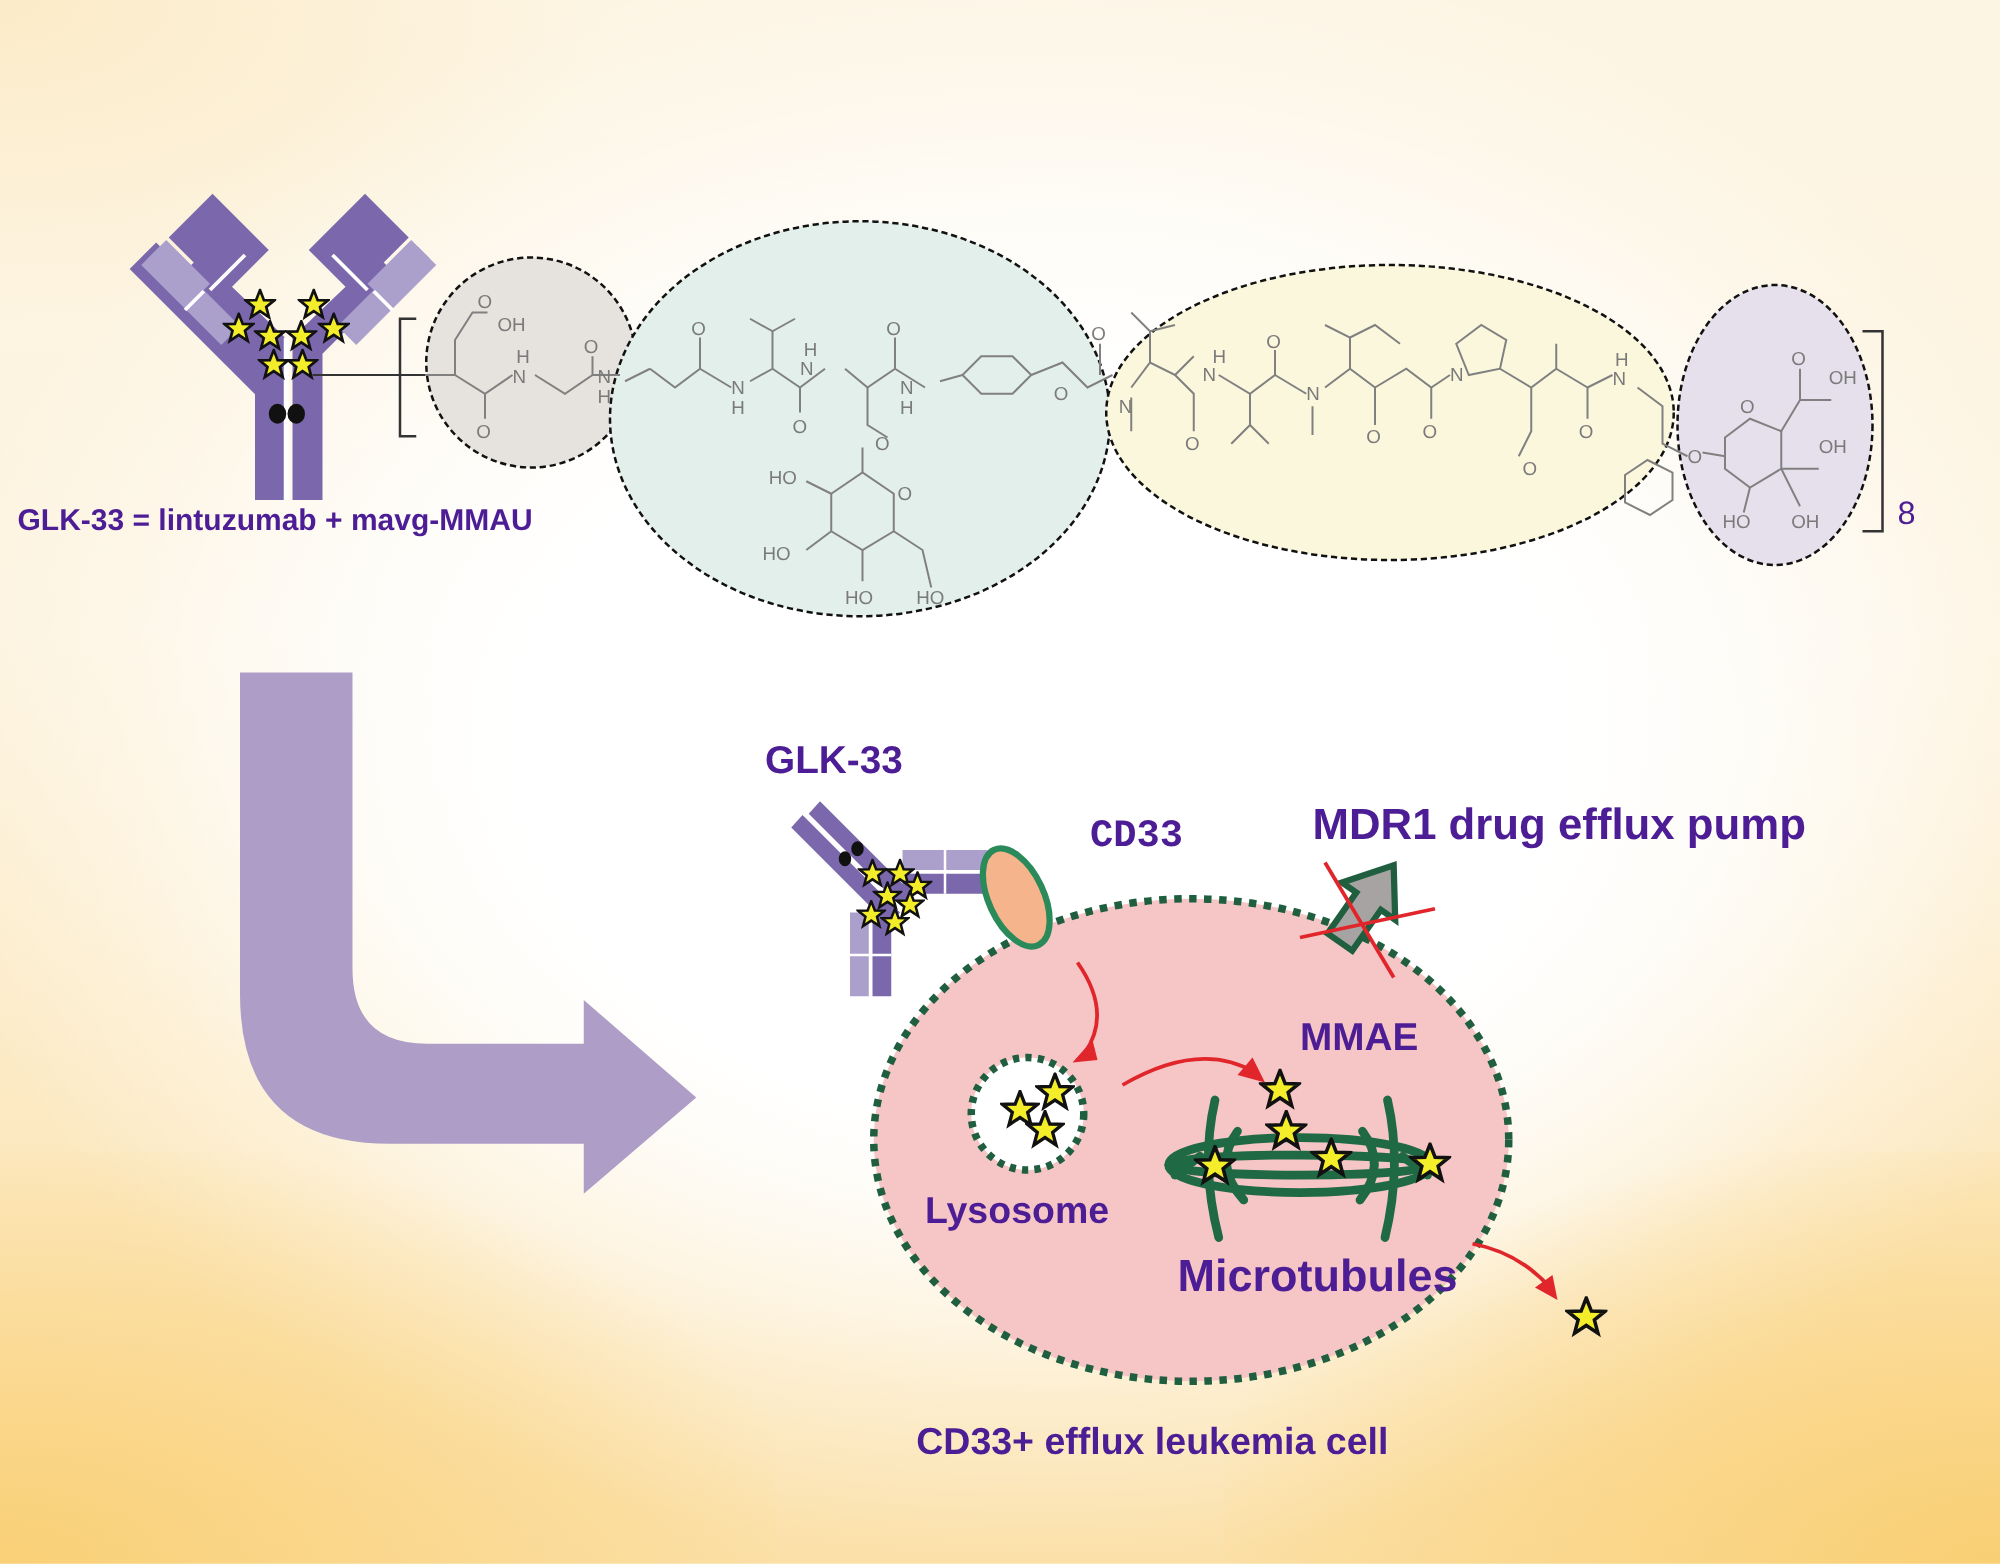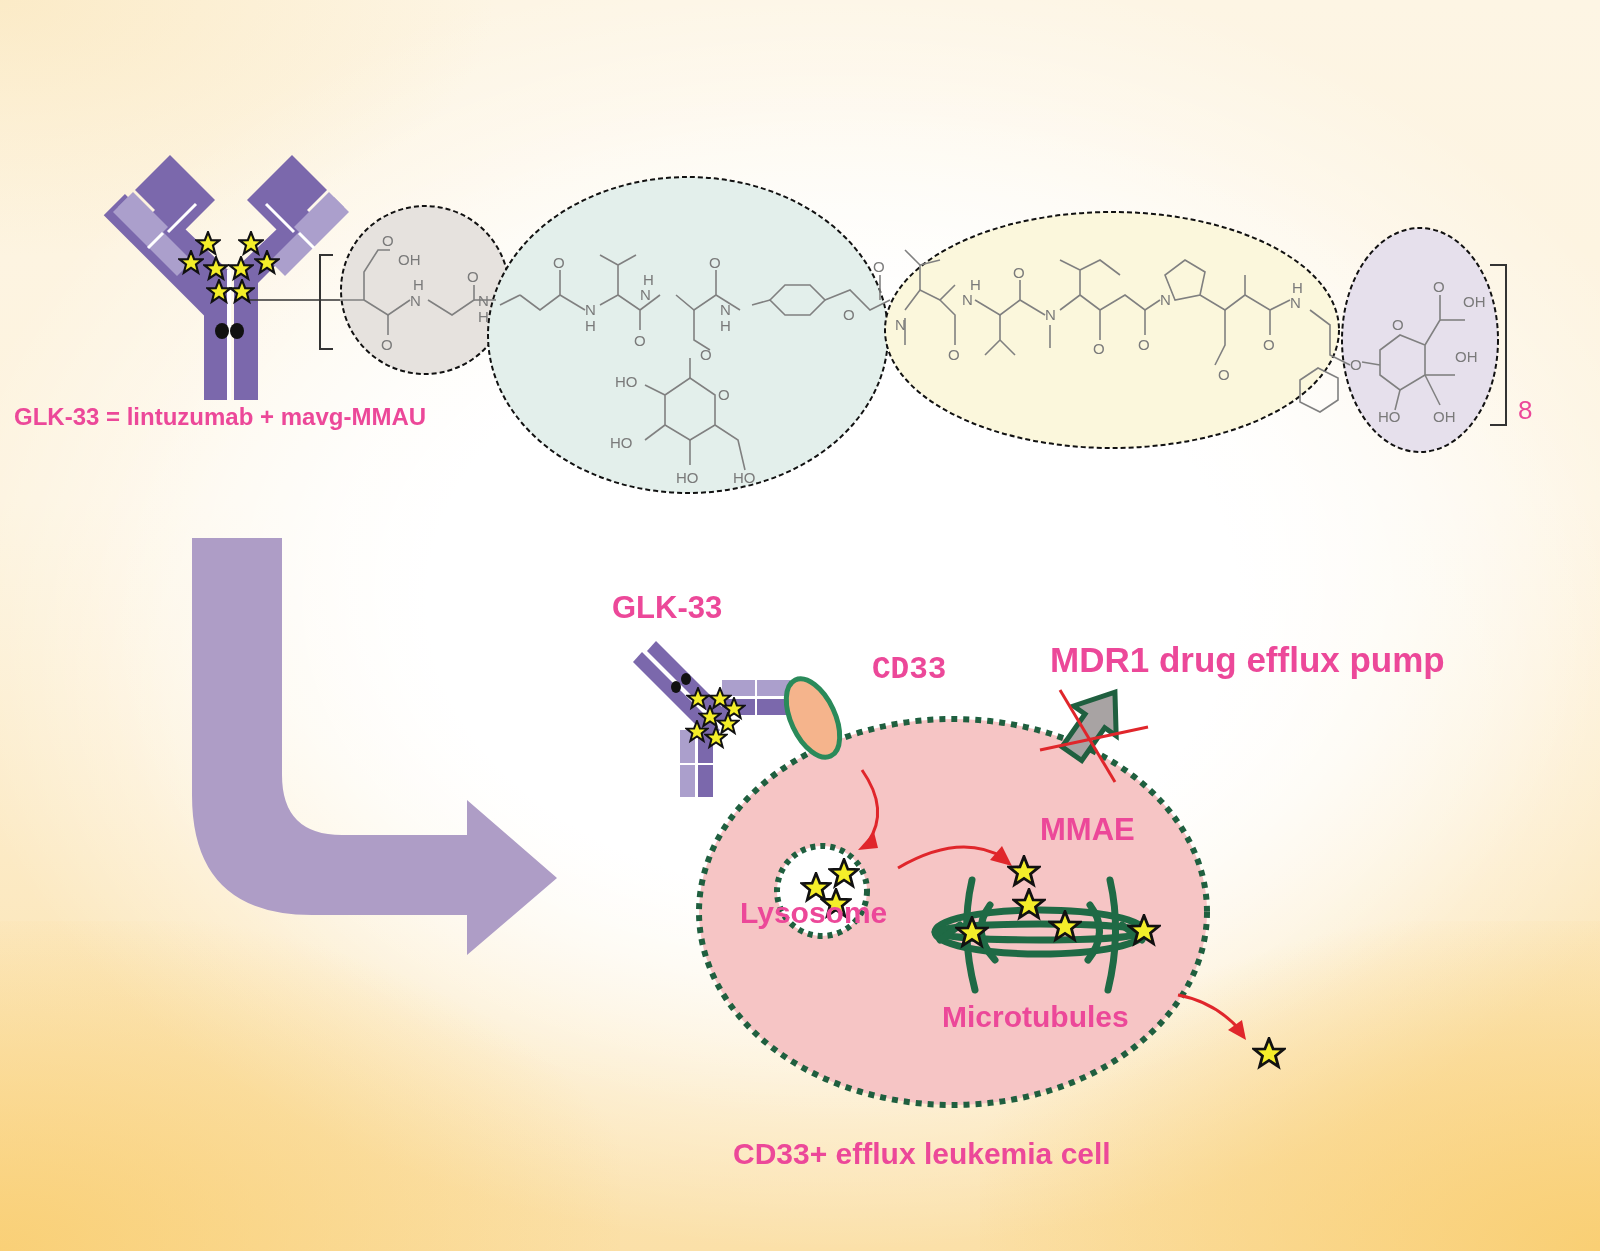--- a/index.html
+++ b/index.html
@@ -15,21 +15,21 @@
     background:
       radial-gradient(ellipse 760px 520px at 53% 48%, rgba(255,255,255,0.95) 0%, rgba(255,255,255,0.6) 55%, rgba(255,255,255,0) 100%);
   }
   .corner-bl { position:absolute; left:0; bottom:0; width:620px; height:330px; pointer-events:none;
     background: radial-gradient(ellipse at 0% 100%, rgba(249,205,110,0.85) 0%, rgba(249,205,110,0.35) 45%, rgba(249,205,110,0) 75%); }
   .corner-br { position:absolute; right:0; bottom:0; width:620px; height:330px; pointer-events:none;
     background: radial-gradient(ellipse at 100% 100%, rgba(249,205,110,0.9) 0%, rgba(249,205,110,0.4) 45%, rgba(249,205,110,0) 75%); }
   .corner-tl { position:absolute; left:0; top:0; width:500px; height:260px; pointer-events:none;
     background: radial-gradient(ellipse at 0% 0%, rgba(250,228,180,0.6) 0%, rgba(250,228,180,0) 70%); }
   svg.main { position:absolute; left:0; top:0; }
-  .lbl { position:absolute; font-weight:bold; color:#ec4899; white-space:nowrap; }
+  .lbl { position:absolute; font-weight:bold; color:#4c1d95; white-space:nowrap; }
   .chem text { font-family:"Liberation Sans", sans-serif; font-size:15px; fill:#7a7a7a; }
 </style>
 </head>
 <body>
 
 <div class="bg-grain"></div>
 <div class="corner-tl"></div>
 <div class="corner-bl"></div>
 <div class="corner-br"></div>
 
@@ -268,15 +268,15 @@
   <use href="#star" x="1007" y="855" width="34" height="34"></use>
   <use href="#star" x="1252" y="1037" width="34" height="34"></use>
 </svg>
 
 <div class="lbl" style="left:14px; top:403px; font-size:24px;">GLK-33 = lintuzumab  + mavg-MMAU</div>
 <div class="lbl" style="left:1518px; top:395px; font-size:26px; font-weight:normal;">8</div>
 <div class="lbl" style="left:588px; top:590px; font-size:31px;margin-left:24px;">GLK-33</div>
 <div class="lbl" style="left:872px; top:652px; font-size:31px;font-family:Liberation Mono, monospace;">CD33</div>
 <div class="lbl" style="left:1050px; top:640px; font-size:35px;">MDR1  drug  efflux  pump</div>
 <div class="lbl" style="left:1040px; top:812px; font-size:31px;">MMAE</div>
-<div class="lbl" style="left:740px; top:896px; font-size:30px;">Lysosome</div>
-<div class="lbl" style="left:942px; top:1000px; font-size:30px;text-align:right;">Microtubules</div>
+<div class="lbl" style="left:740px; top:952px; font-size:30px;">Lysosome</div>
+<div class="lbl" style="left:942px; top:1000px; font-size:36px;text-align:right;">Microtubules</div>
 <div class="lbl" style="left:733px; top:1137px; font-size:30px;">CD33+  efflux  leukemia  cell</div>
 
 </body></html>

